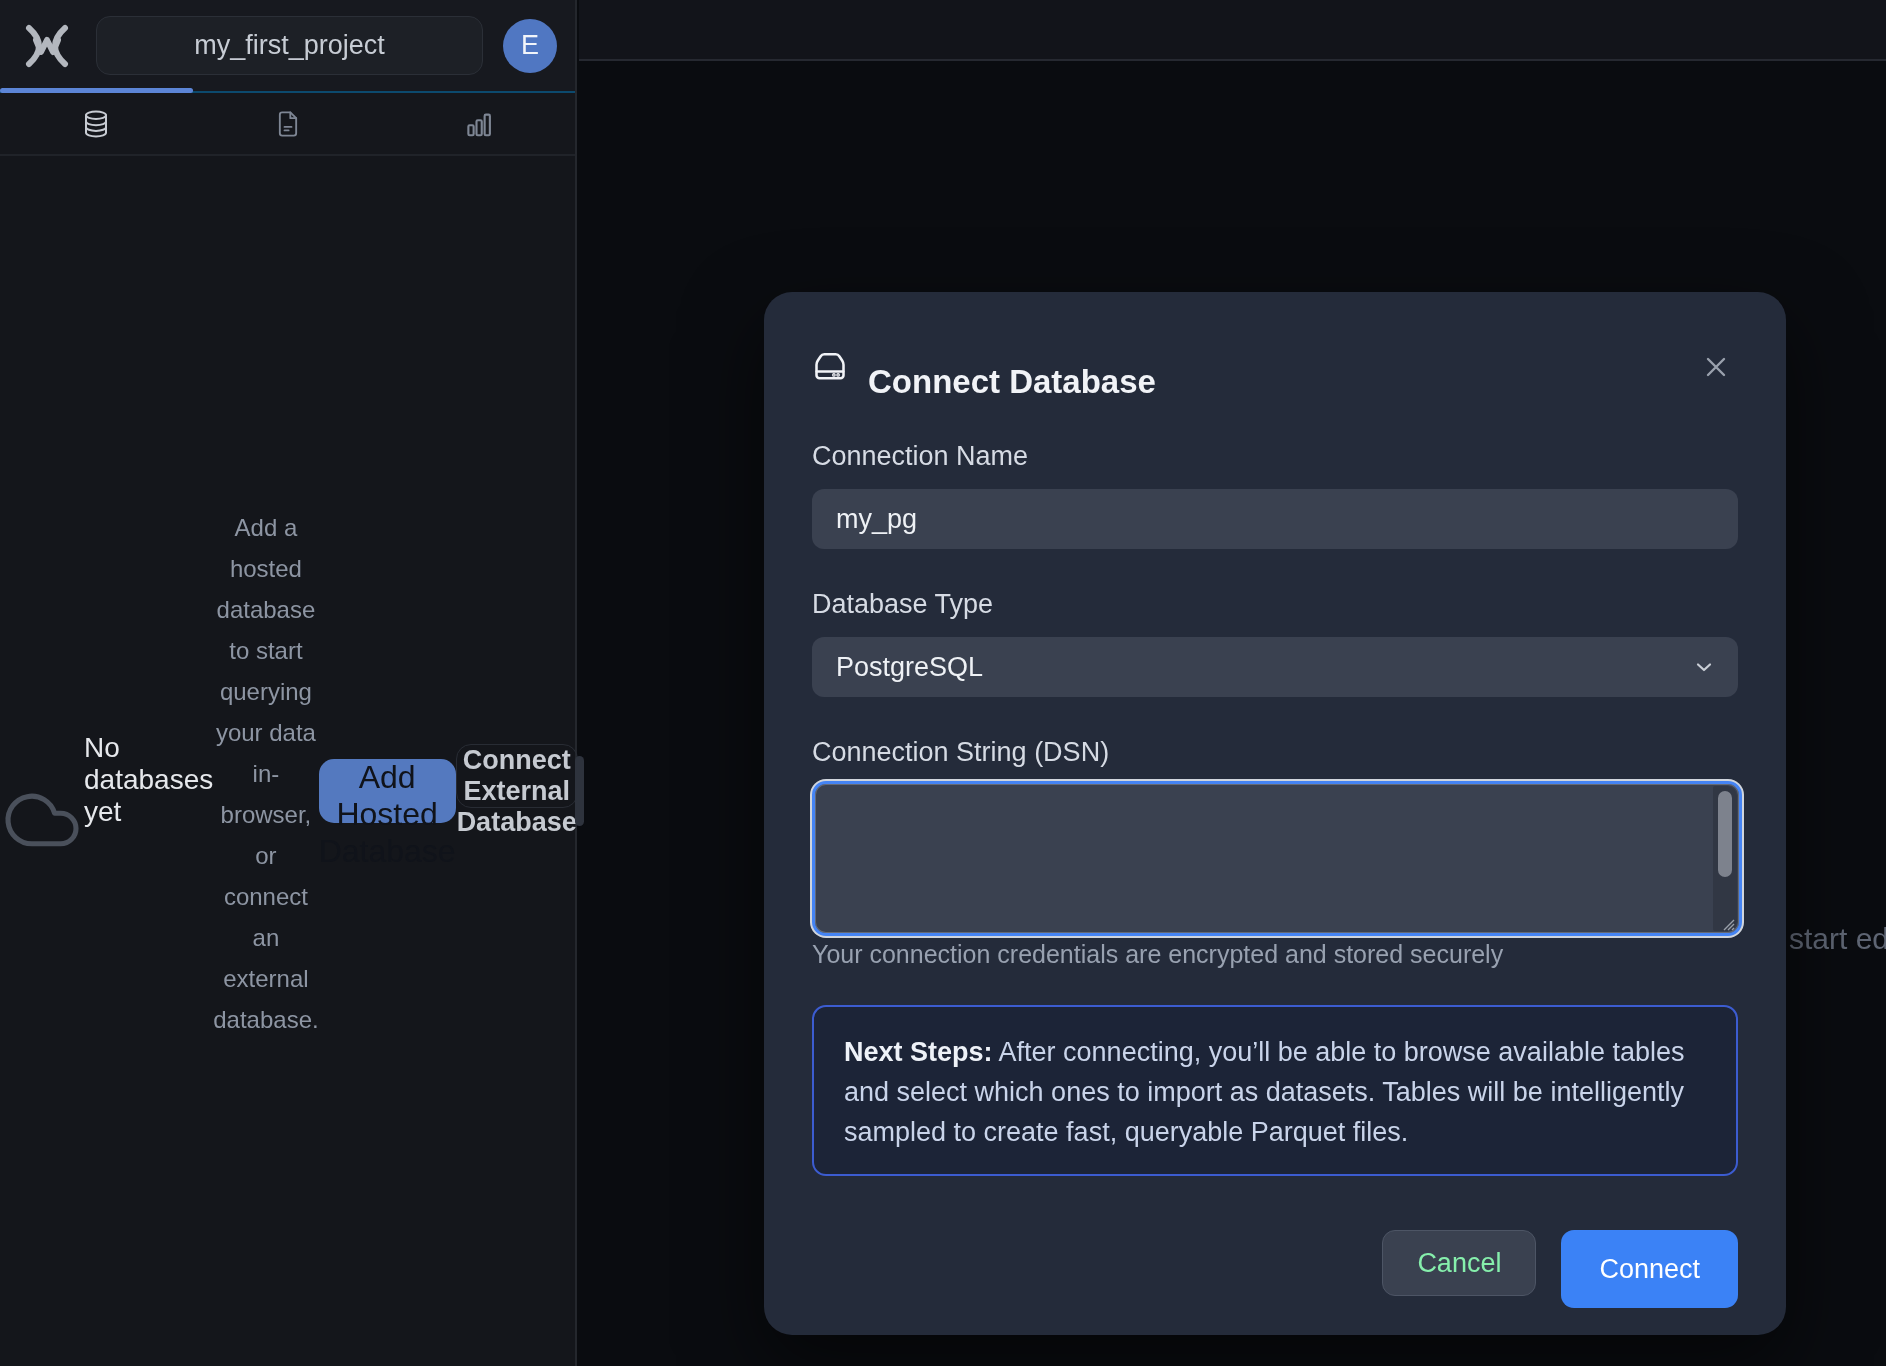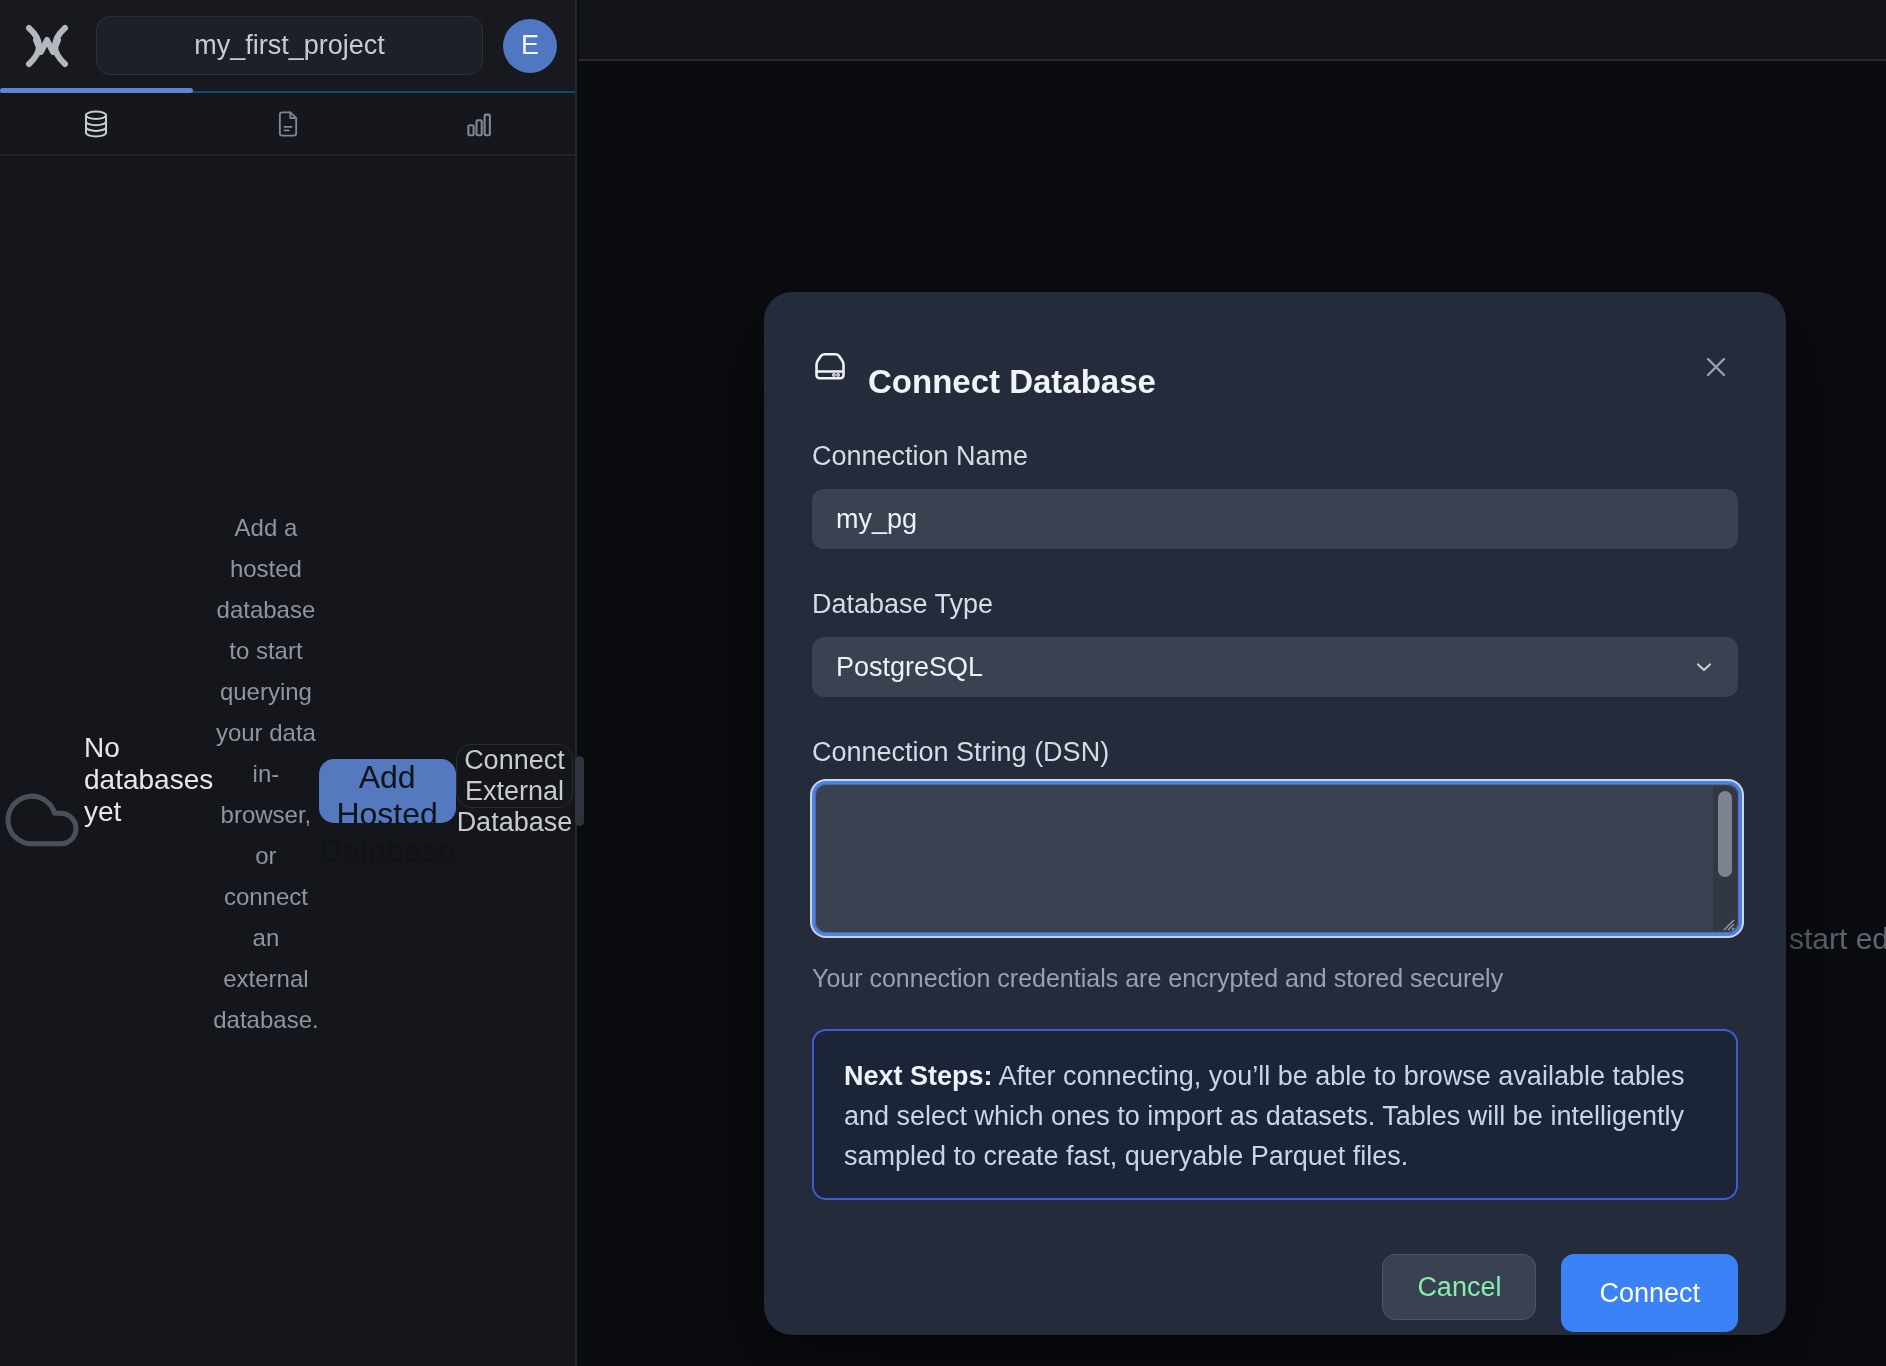--- a/index.html
+++ b/index.html
@@ -48,21 +48,21 @@
   }
   .cloud-wrap { margin-top:120px; }
   .empty-title { margin-top:36px; color:#e6e8ec; font-size:28px; font-weight:500; }
   .empty-desc { margin-top:22px; text-align:center; color:#8d95a3; font-size:24px; line-height:41px; }
   .btn-primary {
     margin-top:58px; width:477px; height:64px; border:none; border-radius:15px;
     background:#5479bf; color:#10131a; font-size:32px; font-family:inherit; cursor:pointer;
   }
   .btn-secondary {
     margin-top:27px; width:477px; height:64px; border:1px solid #282c34; border-radius:15px;
-    background:transparent; color:#c6cad1; font-size:27px; font-family:inherit; cursor:pointer;
+    background:transparent; color:#c6cad1; font-size:27px; font-family:inherit; cursor:pointer;font-weight:bold;
   }
   .divider-handle {
     position:absolute; left:575px; top:756px; width:9px; height:70px;
     background:#2e333d; border-radius:5px; z-index:5; cursor:col-resize;
   }
 
   
   .main { position:absolute; left:579px; top:0; right:0; bottom:0; background:#0a0c10; }
   .main-topbar { height:61px; background:#12141a; border-bottom:2px solid #262931; }
   .bg-text {
@@ -108,21 +108,21 @@
   }
   .dsn-scrollbar {
     position:absolute; top:2px; bottom:2px; right:2px; width:24px;
     background:#313744; border-radius:2px 10px 10px 2px;
   }
   .dsn-thumb {
     position:absolute; top:5px; right:5px; width:14px; height:86px;
     background:#7d828d; border-radius:8px;
   }
   .resize-grip { position:absolute; right:3px; bottom:1px; }
-  .dsn-helper { margin-top:28px; color:#98a1b0; font-size:25px; }
+  .dsn-helper { margin-top:4px; color:#98a1b0; font-size:25px; }
 
   .next-steps {
     margin-top:36px; width:926px; height:171px;
     background:#1c2437; border:2px solid #3c5cd0; border-radius:14px;
     padding:25px 30px; color:#c9d4ea; font-size:27px; line-height:40px;
   }
   .next-steps b { color:#eef2f8; font-weight:700; }
 
   .modal-actions { margin-top:54px; display:flex; justify-content:flex-end; gap:25px; }
   .btn-cancel {

